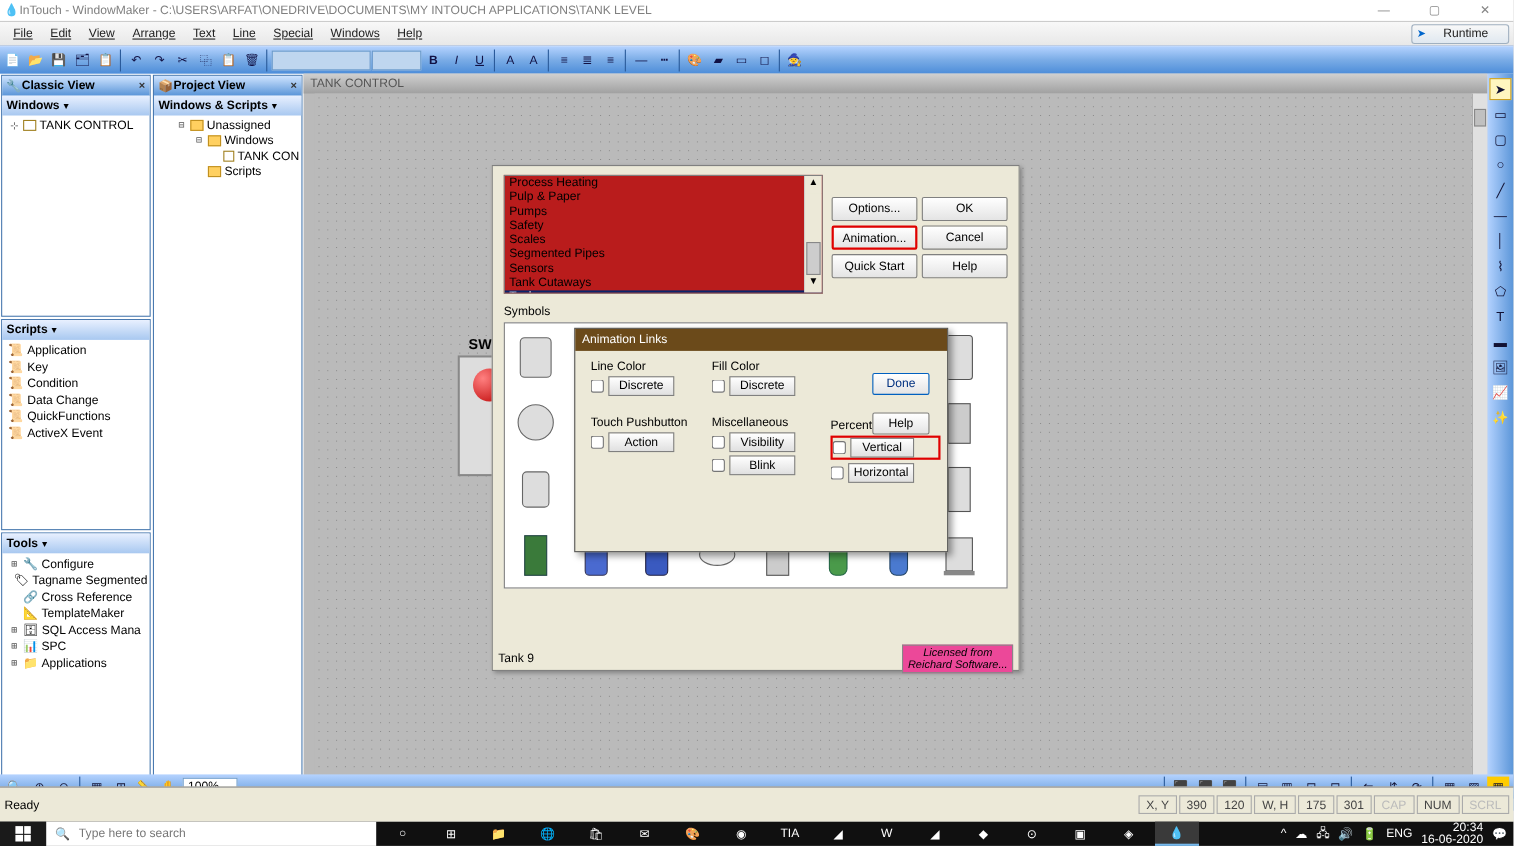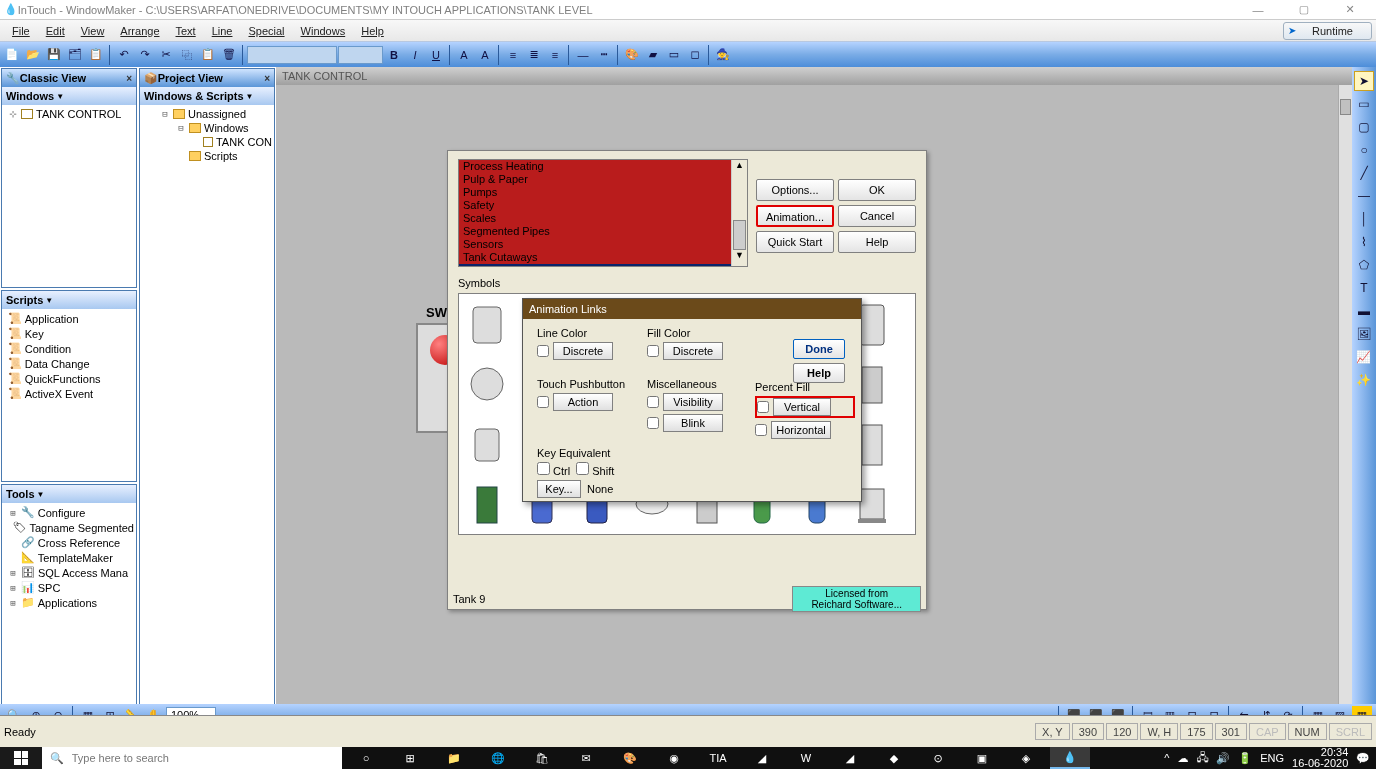--- a/index.html
+++ b/index.html
@@ -68,38 +68,38 @@
 .sf-catlist .sb .thumb { position:absolute; left:1px; right:1px; top:60%; height:30px; background:#cdcdcd; border:1px solid #888;}
 .sf-catlist .sb .arr { position:absolute; left:0; right:0; height:16px; text-align:center; font-size:9px; background:#ece9d8;}
 .sf-btns { position:absolute; right:10px; top:28px; width:160px; display:grid; grid-template-columns:1fr 1fr; gap:4px;}
 .sf-btn { height:22px; border:1px solid #808080; background:linear-gradient(to bottom,#fff,#e4e4e4); text-align:center; line-height:20px; border-radius:2px;}
 .sf-btn.highlight { border:2px solid #e00000; }
 .sf-label2 { margin-top: 10px; }
 .sf-symbols { margin-top:4px; border:1px solid #808080; background:#fff; height:242px; position:relative;}
 .sf-sym-row { display:flex; }
 .sf-sym { width:55px; height:60px; display:flex; align-items:center; justify-content:center; }
 .sf-status { position:absolute; bottom:1px; left:1px; right:1px; height:18px; background:#ece9d8; display:flex; align-items:center; padding:0 4px;}
-.sf-status .lic { margin-left:auto; border:1px solid #888; background:#5eead4; padding:1px 18px; font-size:10px;}
+.sf-status .lic { margin-left:auto; border:1px solid #888; background:#ec4899; padding:1px 4px; font-size:10px;font-style:italic;}
 
 
 .al-dialog { position:absolute; left:522px; top:298px; width:340px; height:204px; background:#ece9d8; border:1px solid #555; box-shadow:3px 3px 6px rgba(0,0,0,0.4); z-index:20;}
 .al-title { height:20px; background:#6b4a1a; color:#fff; padding:0 6px; display:flex; align-items:center;}
 .al-body { padding:6px 8px; position:relative; height:calc(100% - 20px);}
 .al-group-label { font-size:11px; }
 .al-check-btn { display:flex; align-items:center; gap:4px; margin-top:3px;}
 .al-check-btn input { width:12px; height:12px;}
 .al-check-btn .btn { width:60px; height:18px; border:1px solid #808080; background:linear-gradient(to bottom,#fff,#e0e0e0); text-align:center; line-height:16px; font-size:11px;}
 .al-check-btn.highlight { border:2px solid #e00000; padding:0; }
 .al-check-btn.highlight .btn { width:58px; }
 .al-col { position:absolute; width:100px; }
 .al-col.c1 { left:14px; top:8px; }
 .al-col.c2 { left:124px; top:8px; }
 .al-col.c3 { left:232px; top:8px; }
 .al-col .spacer { height: 18px; }
-.al-rightbtns { position:absolute; right:10px; top:12px; display:flex; flex-direction:column; gap:4px;font-weight:bold;}
+.al-rightbtns { position:absolute; right:10px; top:12px; display:flex; flex-direction:column; gap:16px;}
 .al-rbtn { width:52px; height:20px; border:1px solid #0060c0; background:linear-gradient(to bottom,#fff,#e4e4e4); text-align:center; line-height:18px; color:#003080; border-radius:2px;}
 .al-rbtn.plain { border-color:#808080; color:#000;}
 .al-key { position:absolute; left:14px; top:128px; width:100px;}
 .al-key-row { display:flex; gap:6px; margin-top:3px;}
 .al-key-btn { width:44px; height:18px; border:1px solid #808080; background:linear-gradient(to bottom,#fff,#e0e0e0); text-align:center; line-height:16px;}
 
 .tank-svg { width:40px; height:50px; }
 
 
 .bottom-tb { position:absolute; left:0; right:0; height:22px; background:linear-gradient(to bottom,#b5d3ff,#5a95d8); display:flex; align-items:center; padding:0 4px; gap:2px;}
@@ -505,31 +505,20 @@
       </div>
       <div style="height:54px;"></div>
       <div class="al-group-label">Percent Fill</div>
       <div class="al-check-btn highlight">
         <input type="checkbox" style="">
         <div class="btn">Vertical</div>
       </div>
       <div class="al-check-btn">
         <input type="checkbox" style="">
         <div class="btn">Horizontal</div>
-      </div>
-    </div>
-    <div class="al-key">
-      <div class="al-group-label">Key Equivalent</div>
-      <div class="al-key-row">
-        <label><input type="checkbox" style=""> <span>Ctrl</span></label>
-        <label><input type="checkbox" style=""> <span>Shift</span></label>
-      </div>
-      <div class="al-key-row">
-        <div class="al-key-btn">Key...</div>
-        <span style="line-height:18px;">None</span>
       </div>
     </div>
   </div>
 </div>
 
 <div class="bottom-tb row1">
   <div class="btn">🔍</div>
   <div class="btn">⊕</div>
   <div class="btn">⊖</div>
   <div class="sep"></div>

